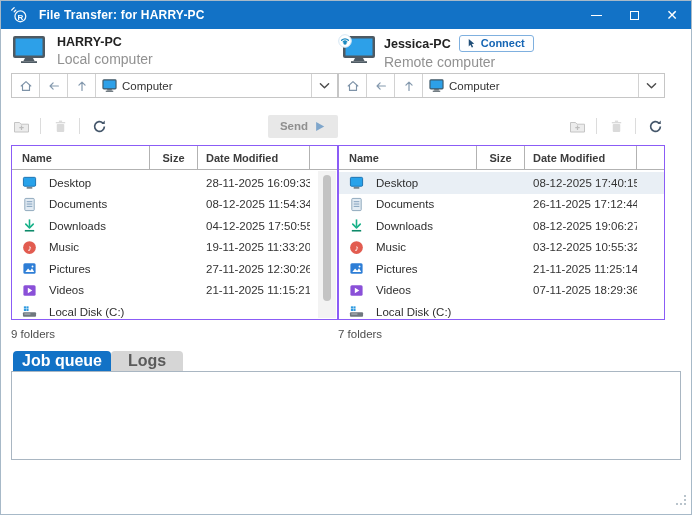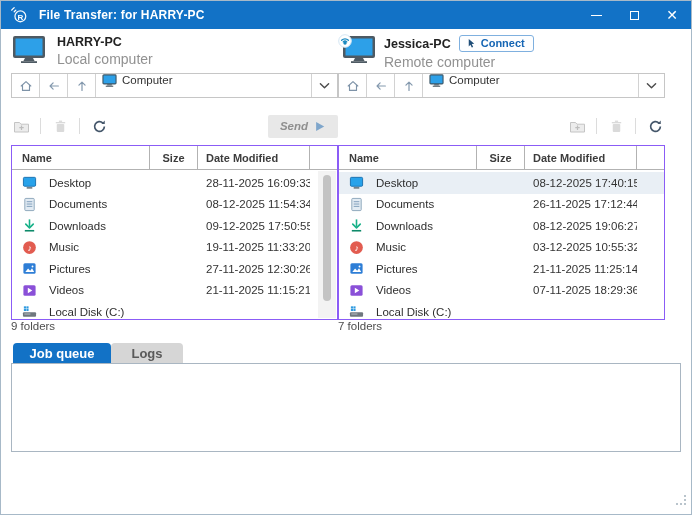--- a/index.html
+++ b/index.html
@@ -27,26 +27,26 @@
   .comp-icon{width:40px;display:flex;align-items:flex-start;}
   .comp-meta{margin-left:6px;padding-top:1px;}
   .comp-name-row{display:flex;align-items:center;gap:8px;}
   .comp-name{font-size:12.5px;font-weight:bold;color:#222;}
   .comp-sub{font-size:14px;color:#919191;margin-top:2px;}
   .connect-btn{display:inline-flex;align-items:center;gap:4px;border:1px solid #7fb0df;border-radius:3px;background:#fdfeff;padding:1px 8px 2px 6px;font-size:11px;font-weight:bold;color:#1465b4;cursor:pointer;}
 
   
   .navbar{margin-top:7px;height:25px;border:1px solid #c6c6c6;display:flex;align-items:stretch;background:#fff;}
   .nav-btn{width:28px;display:flex;align-items:center;justify-content:center;border-right:1px solid #d2d2d2;cursor:pointer;}
-  .addressbox{flex:1;display:flex;align-items:flex-start;padding-left:6px;gap:5px;min-width:0;}
+  .addressbox{flex:1;display:flex;align-items:center;padding-left:6px;gap:5px;min-width:0;}
   .address-text{font-size:11.5px;color:#333;}
   .dd-btn{width:26px;display:flex;align-items:center;justify-content:center;border-left:1px solid #d2d2d2;cursor:pointer;}
 
   
-  .toolbar{margin-top:15px;height:26px;display:flex;align-items:center;font-style:italic;}
+  .toolbar{margin-top:15px;height:26px;display:flex;align-items:center;}
   .tool-group{display:flex;align-items:center;gap:9px;}
   .tool-btn{display:flex;align-items:center;justify-content:center;width:20px;height:20px;cursor:pointer;}
   .tool-sep{width:1px;height:16px;background:#dcdcdc;}
   .xfer-btn{display:flex;align-items:center;gap:7px;background:#e8e8e8;border-radius:2px;height:23px;padding:0 12px;font-size:11.5px;font-weight:bold;color:#8f8f8f;cursor:pointer;}
   .push-right{margin-left:auto;}
 
   
   .file-list{position:relative;margin-top:6px;height:175px;border:1px solid #8b5cf6;background:#fff;overflow:hidden;}
   .list-header{display:grid;grid-template-columns:138px 48px 112px 1fr;height:24px;border-bottom:1px solid #b2b2b2;align-items:center;font-size:11px;font-weight:bold;color:#3c3c3c;}
   .hcell{height:100%;display:flex;align-items:center;border-right:1px solid #b2b2b2;cursor:pointer;}
@@ -58,25 +58,25 @@
   .row{display:grid;grid-template-columns:138px 48px 112px 1fr;height:21.5px;align-items:center;cursor:default;}
   .row.selected{background:#e9eff5;}
   .cell{font-size:11.5px;color:#2e2e2e;white-space:nowrap;overflow:hidden;}
   .cell.name{display:flex;align-items:center;padding-left:10px;gap:12px;}
   .cell.size{text-align:right;padding-right:6px;}
   .cell.date{padding-left:8px;color:#333;}
   .ficon{display:inline-flex;width:15px;height:15px;flex:0 0 15px;}
   .scroll-track{position:absolute;top:25px;right:1px;bottom:1px;width:18px;background:#f3f3f3;}
   .scroll-thumb{position:absolute;top:4px;left:5px;width:8px;height:126px;background:#c3c3c3;border-radius:4px;cursor:pointer;}
 
-  .status-line{font-size:11.5px;color:#4e4e4e;}
+  .status-line{margin-top:8px;font-size:11.5px;color:#4e4e4e;}
 
   
   .tabs{margin-top:11px;display:flex;padding-left:2px;}
-  .tab{height:20px;display:flex;align-items:center;justify-content:center;font-size:13px;font-weight:bold;border-radius:4px 4px 0 0;cursor:pointer;}
+  .tab{height:20px;display:flex;align-items:center;justify-content:center;font-size:16px;font-weight:bold;border-radius:4px 4px 0 0;cursor:pointer;}
   .tab.active{width:98px;background:#1272c6;color:#fff;}
   .tab.inactive{width:72px;background:#d6d6d6;color:#5a5a5a;}
   .job-panel{height:89px;border:1px solid #a9b6c2;background:#fff;}
 
   .resize-grip{position:absolute;right:4px;bottom:4px;}
 </style>
 </head>
 <body>
 
 <div class="window">
@@ -231,21 +231,21 @@
                   <span class="ficon">
                     <svg width="15" height="15" viewBox="0 0 16 16">
                       <path d="M8 1.5v8" stroke="#17b188" stroke-width="1.7" fill="none"></path>
                       <path d="M4 6.5 8 10.5 12 6.5" stroke="#17b188" stroke-width="1.7" fill="none" stroke-linecap="round" stroke-linejoin="round"></path>
                       <path d="M3 13.6h10" stroke="#0e8a6a" stroke-width="1.7"></path>
                     </svg>
                   </span>
                   <span>Downloads</span>
                 </div>
                 <div class="cell size"></div>
-                <div class="cell date">09-12-2025 17:50:55</div>
+                <div class="cell date">04-12-2025 17:50:55</div>
                 <div class="cell"></div>
               </div>
               <div class="row">
                 <div class="cell name">
                   <span class="ficon">
                     <svg width="15" height="15" viewBox="0 0 16 16">
                       <circle cx="8" cy="8" r="6.8" fill="#e25c50"></circle>
                       <text x="8.2" y="11.4" font-size="9.5" fill="#ffffff" text-anchor="middle" font-family="Liberation Sans, sans-serif">♪</text>
                     </svg>
                   </span>

